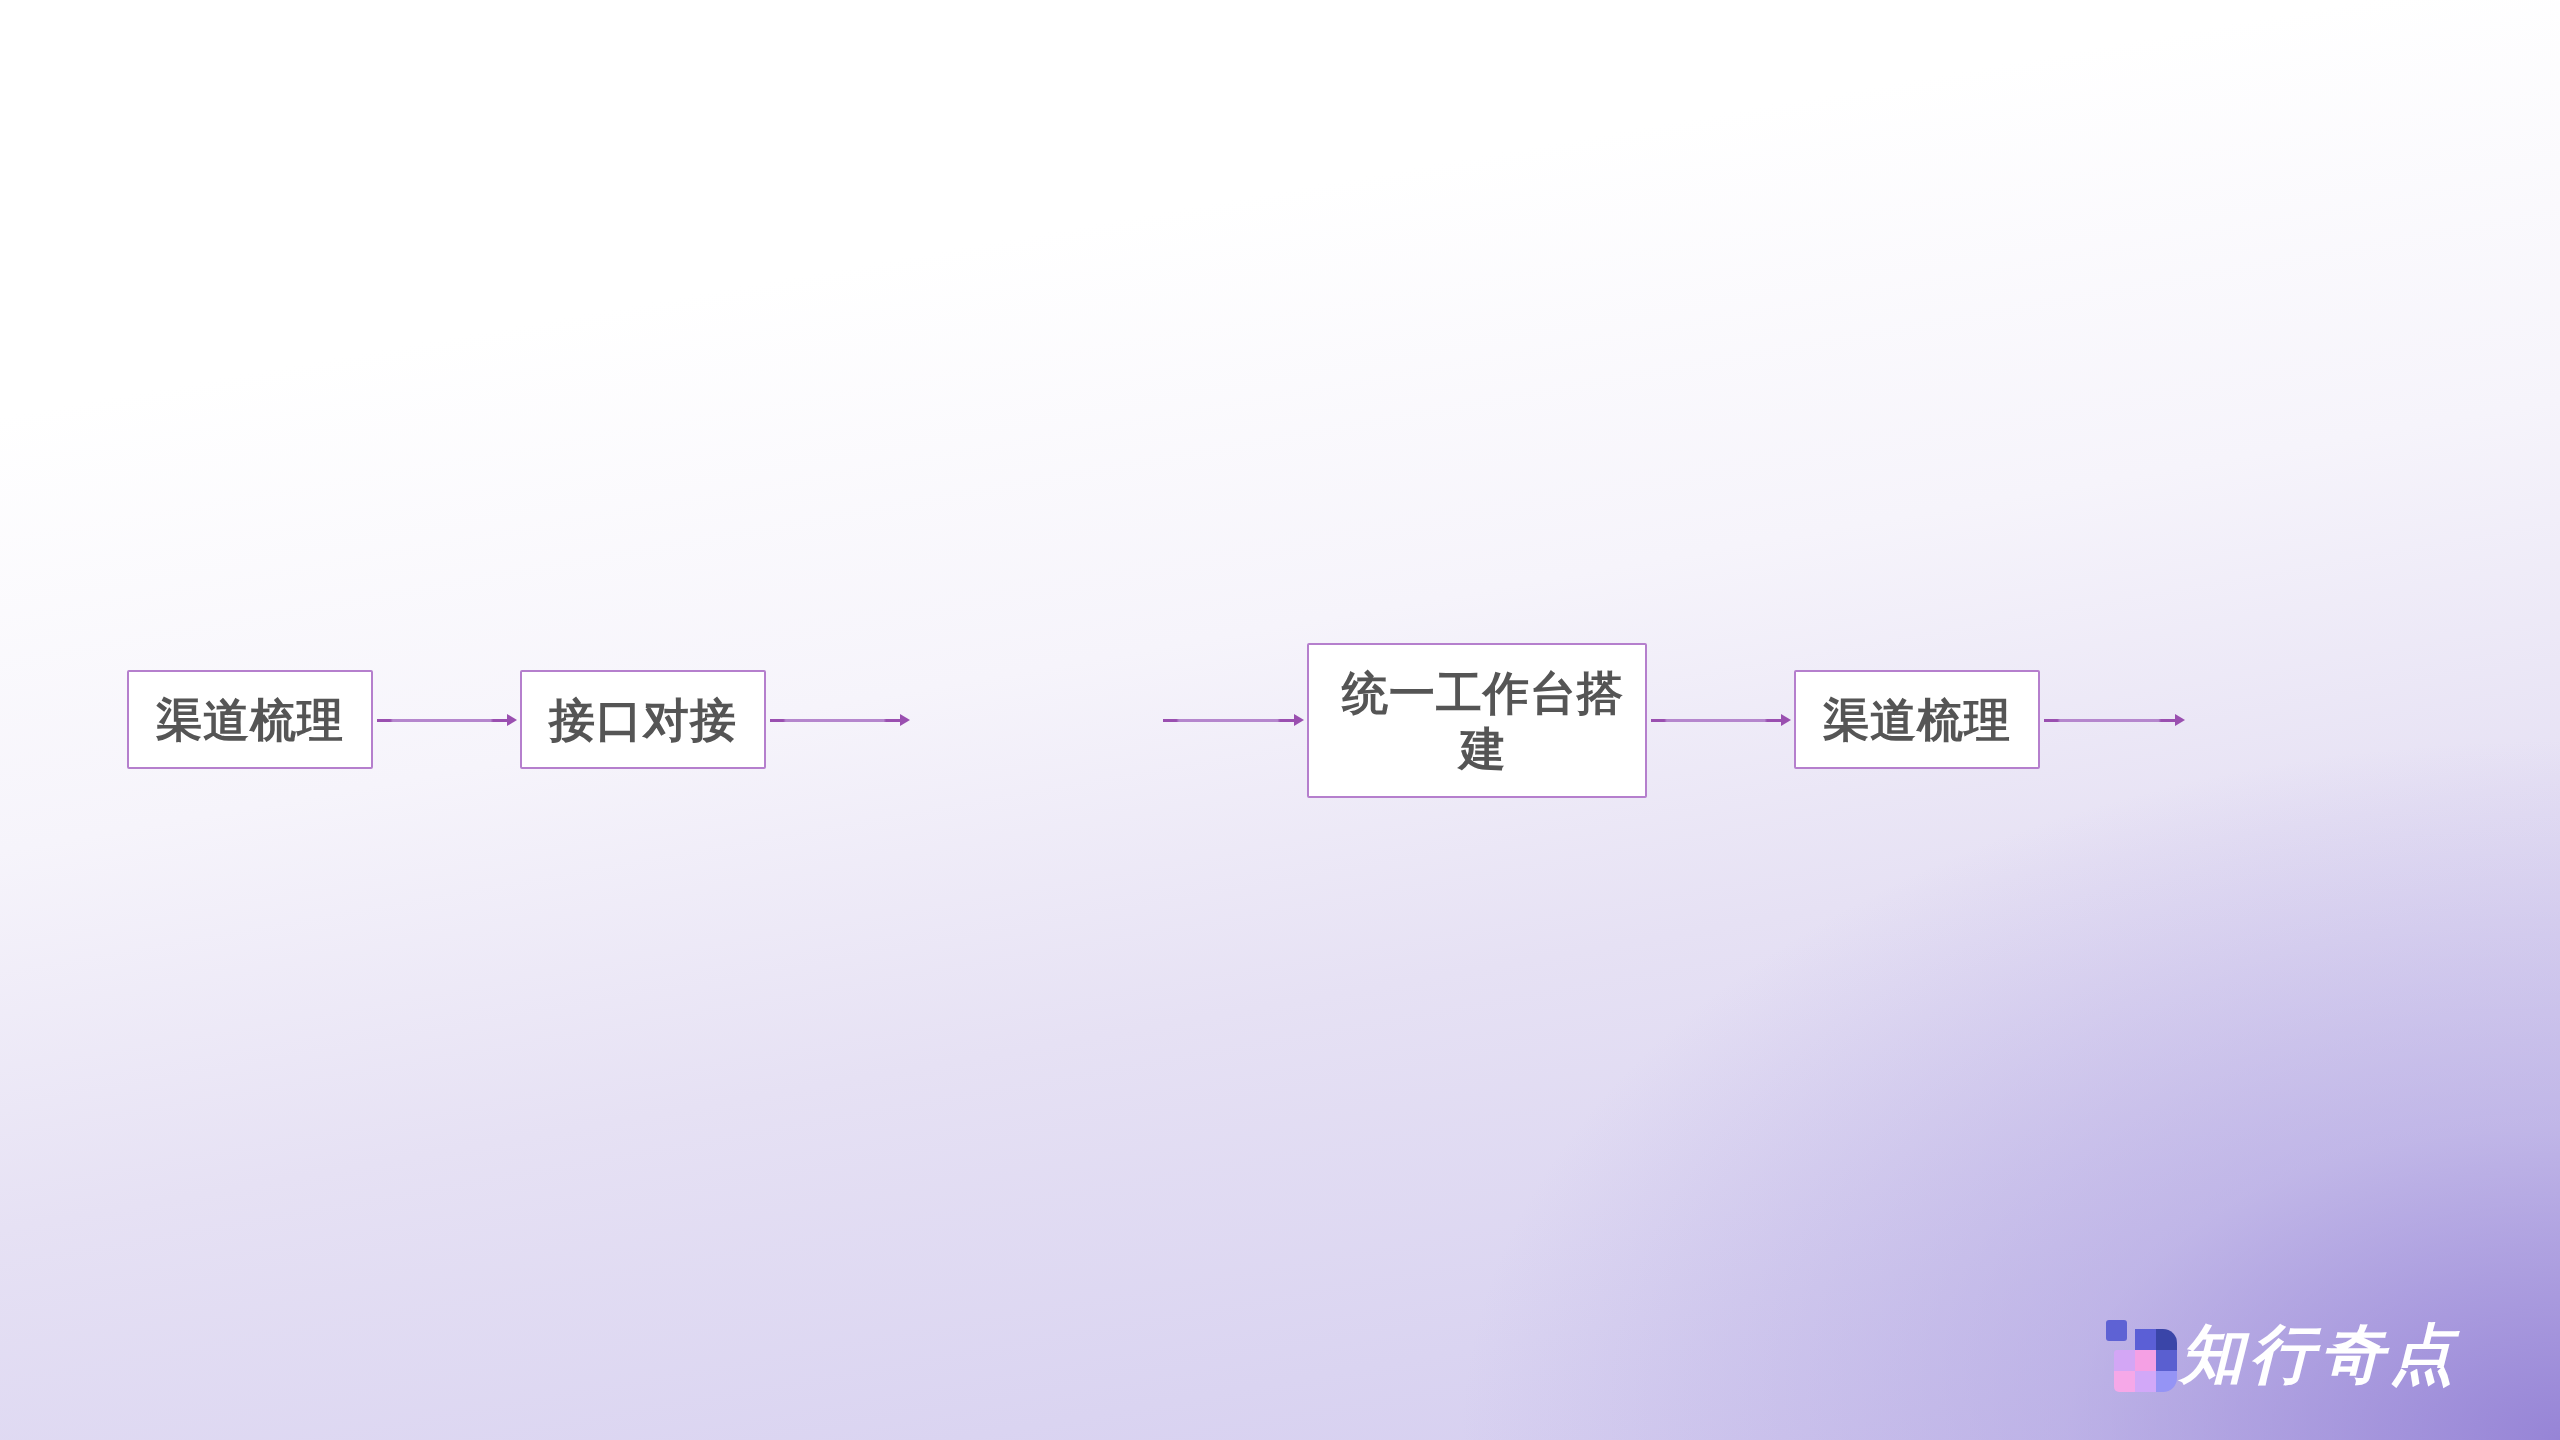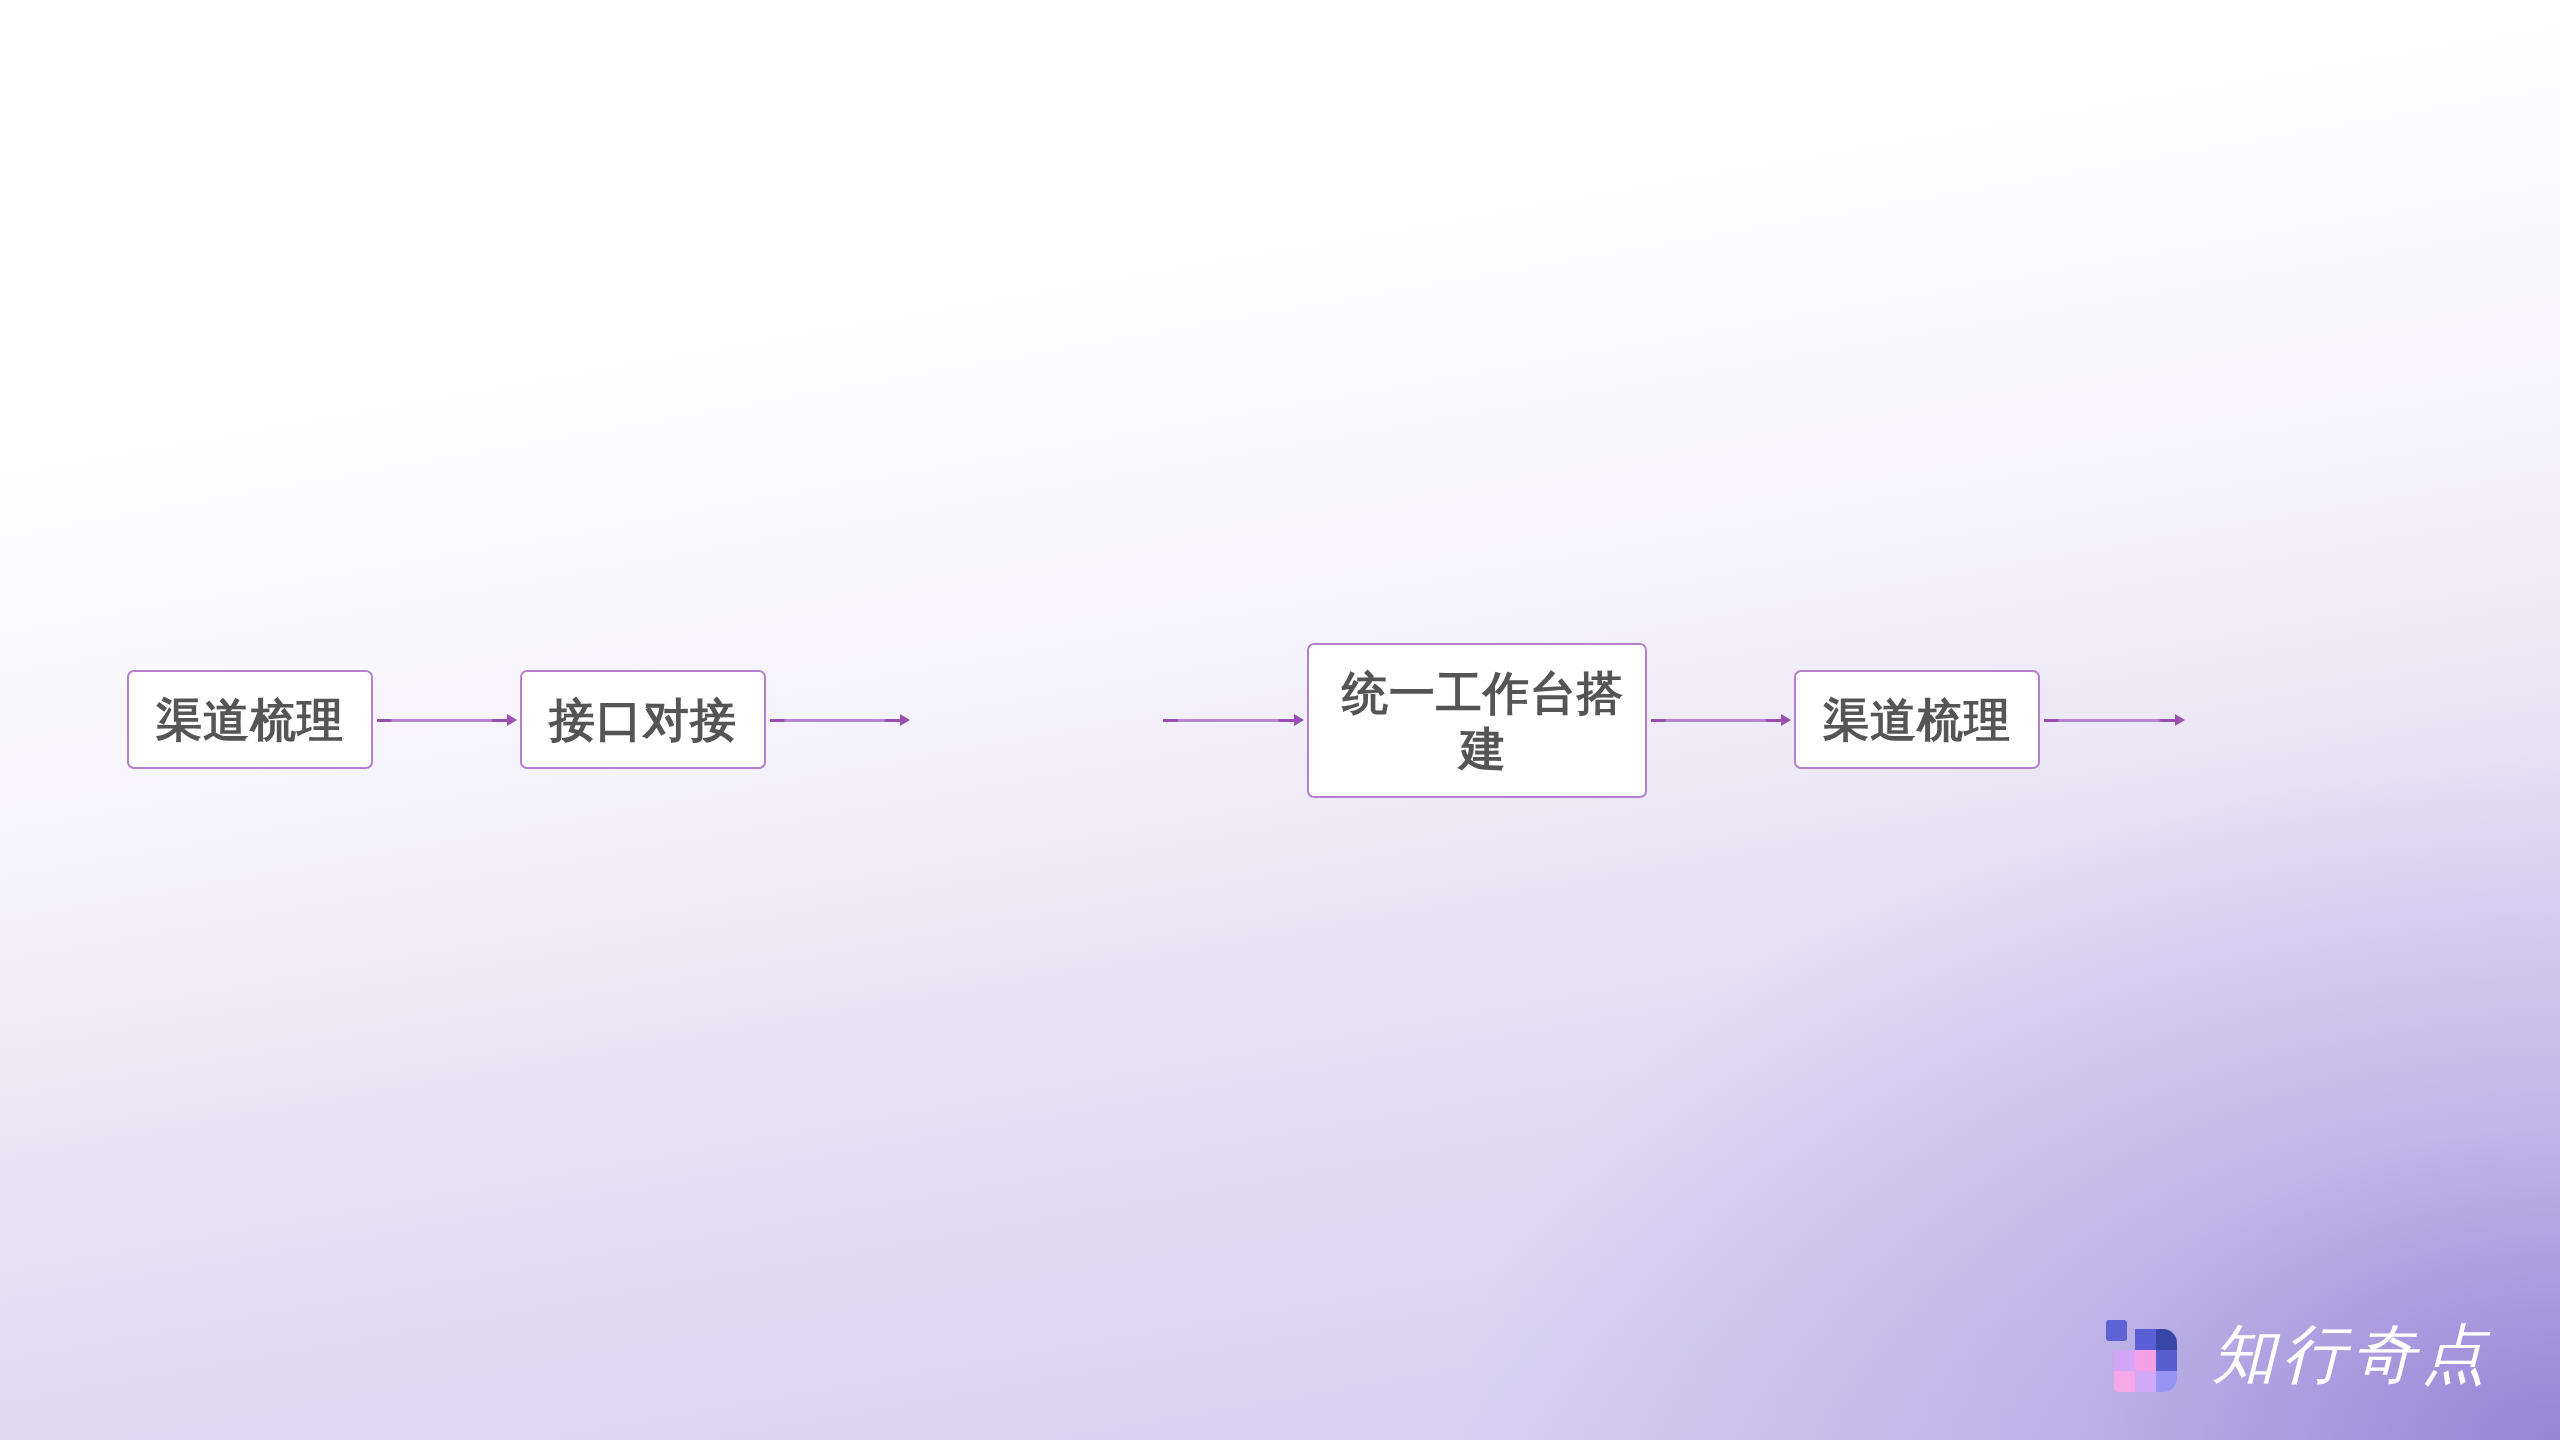--- a/index.html
+++ b/index.html
@@ -8,21 +8,21 @@
     font-family: "DejaVu Sans", "Liberation Sans", sans-serif;
     background:
       radial-gradient(ellipse 1100px 700px at 2560px 1440px, rgba(140,120,210,0.85) 0%, rgba(160,145,220,0.45) 45%, rgba(190,180,235,0) 100%),
       linear-gradient(170deg, #ffffff 0%, #ffffff 22%, #f6f4fb 45%, #e6e1f4 65%, #dad4f1 85%, #d2caef 100%);
   }
   .flow { position:absolute; left:0; top:0; width:2560px; height:1440px; }
   .node {
     position:absolute; box-sizing:border-box;
     background:#ffffff;
     border:2px solid #b57fcd;
-    border-radius:7px;
+    border-radius:2px;
     display:flex; align-items:center; justify-content:center;
     text-align:center;
     color:#555555;
     font-weight:bold;
     font-size:46px;
     line-height:56px;
     letter-spacing:1px;
   }
   .node span { display:block; padding:0 24px; }
   .arrow {
@@ -32,21 +32,21 @@
   .arrow::after {
     content:""; position:absolute; right:-8px; top:-5px;
     width:0; height:0;
     border-top:6px solid transparent; border-bottom:6px solid transparent;
     border-left:10px solid #9a4fb0;
   }
   .logo { position:absolute; left:2100px; top:1312px; height:84px; display:flex; align-items:center; }
   .logo-icon { position:relative; width:80px; height:80px; }
   .cell { position:absolute; width:21px; height:21px; }
   .logo-text {
-    margin-left:32px; color:#ffffff; font-weight:normal; font-size:64px;
+    color:#ffffff; font-weight:bold; font-size:64px;
     letter-spacing:6px; font-style:italic; line-height:70px;
   }
 </style>
 </head>
 <body>
 
 <div class="flow">
   <div class="node" style="left:127px; top:670px; width:246px; height:99px;">
     <span>渠道梳理</span>
   </div>

